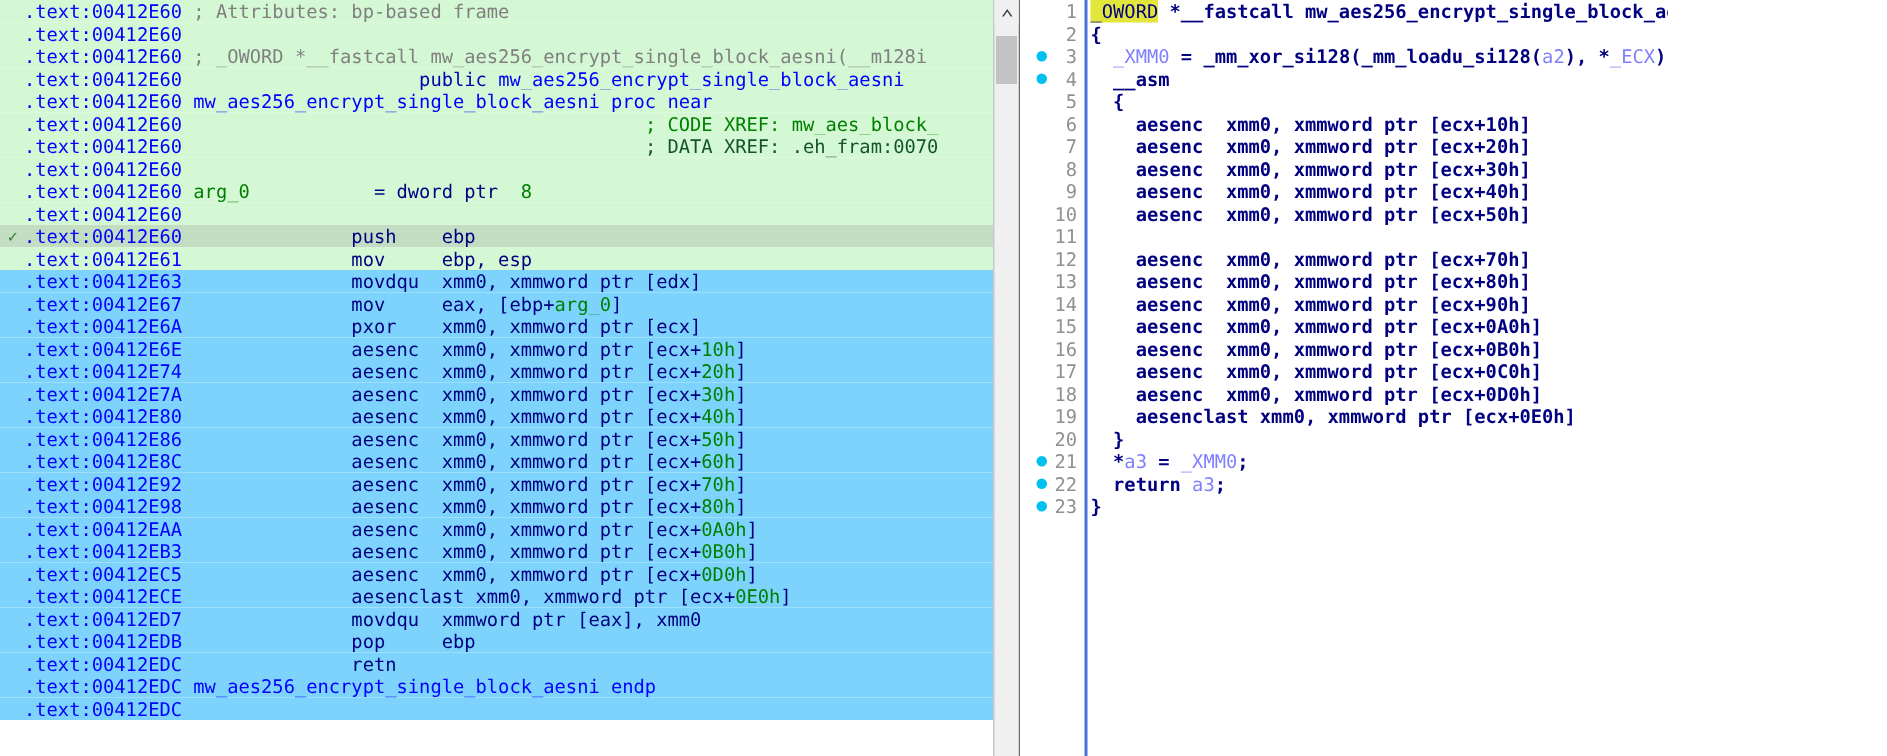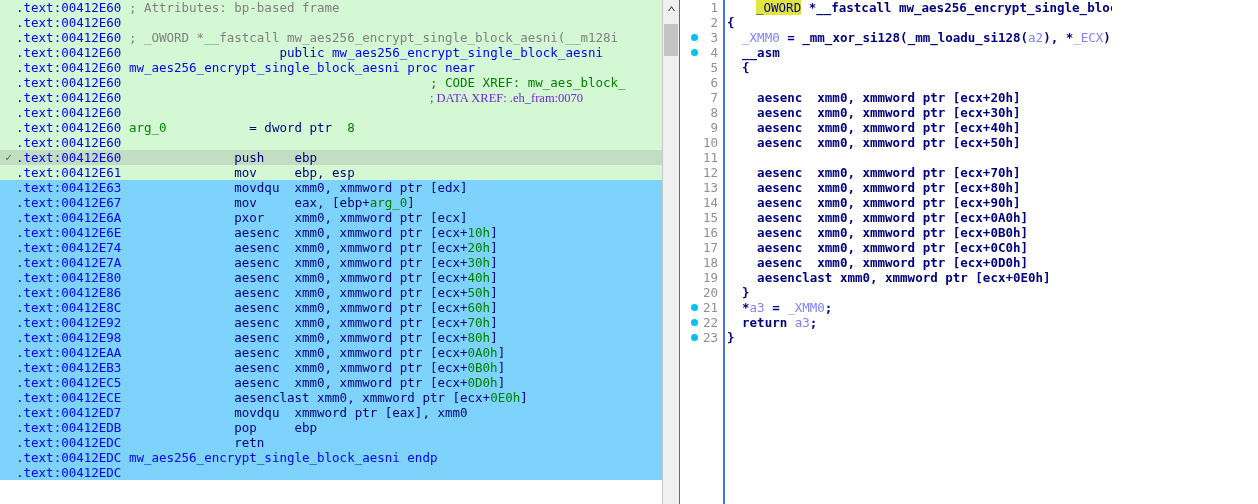--- a/index.html
+++ b/index.html
@@ -58,21 +58,21 @@
     height: 15px;
     line-height: 15px;
     color: #2f7f2f;
     font-size: 11px;
     text-align: center;
   }
 
   .addr    { color: #0000ff; }
   .cmt     { color: #808080; }
   .xcode   { color: #008000; }
-  .xdata   { color: #6d28d9; font-family: Liberation Serif, serif; }
+  .xdata   { color: #14532d; }
   .kw      { color: #0000b0; }
   .name    { color: #0000ff; }
   .num     { color: #008000; }
   .ins     { color: #000080; }
   .loc     { color: #008000; }
 
   
   .flowcol {
     position: absolute;
     left: 0; top: 0;
@@ -155,21 +155,21 @@
     top: 0;
     width: 2px;
     height: 504px;
     background: #4a6fe0;
   }
   .ptext {
     position: absolute;
     left: 42px;
     top: 0;
   }
-  .hl { background: #e2e63a; color: #000080; margin-left: 29px; }
+  .hl { background: #e2e63a; color: #000080; }
   .var { color: #8080ff; }
   .pkw { color: #000080; font-weight: bold; }
 </style>
 </head>
 <body>
 
 <div id="app">
 
   <div class="idaview">
     <div class="dis-lines" id="dis-lines">
@@ -221,21 +221,21 @@
   <div class="pane-sep"></div>
 
   <div class="pseudo">
     <div class="gutter-rule"></div>
     <div id="pseudo-lines">
         <div class="pline"><span class="lnum">1</span><span class="ptext"><span class="hl">_OWORD</span><span class="pkw"> *__fastcall mw_aes256_encrypt_single_block_aesni(__m128i *</span></span></div>
         <div class="pline"><span class="lnum">2</span><span class="ptext"><span class="pkw">{</span></span></div>
         <div class="pline"><span class="bp"></span><span class="lnum">3</span><span class="ptext"><span class="pkw">  </span><span class="var">_XMM0</span><span class="pkw"> = _mm_xor_si128(_mm_loadu_si128(</span><span class="var">a2</span><span class="pkw">), *</span><span class="var">_ECX</span><span class="pkw">);</span></span></div>
         <div class="pline"><span class="bp"></span><span class="lnum">4</span><span class="ptext"><span class="pkw">  __asm</span></span></div>
         <div class="pline"><span class="lnum">5</span><span class="ptext"><span class="pkw">  {</span></span></div>
-        <div class="pline"><span class="lnum">6</span></div>
+        <div class="pline"><span class="lnum">6</span><span class="ptext"><span class="pkw">    aesenc  xmm0, xmmword ptr [ecx+10h]</span></span></div>
         <div class="pline"><span class="lnum">7</span><span class="ptext"><span class="pkw">    aesenc  xmm0, xmmword ptr [ecx+20h]</span></span></div>
         <div class="pline"><span class="lnum">8</span><span class="ptext"><span class="pkw">    aesenc  xmm0, xmmword ptr [ecx+30h]</span></span></div>
         <div class="pline"><span class="lnum">9</span><span class="ptext"><span class="pkw">    aesenc  xmm0, xmmword ptr [ecx+40h]</span></span></div>
         <div class="pline"><span class="lnum">10</span><span class="ptext"><span class="pkw">    aesenc  xmm0, xmmword ptr [ecx+50h]</span></span></div>
         <div class="pline"><span class="lnum">11</span></div>
         <div class="pline"><span class="lnum">12</span><span class="ptext"><span class="pkw">    aesenc  xmm0, xmmword ptr [ecx+70h]</span></span></div>
         <div class="pline"><span class="lnum">13</span><span class="ptext"><span class="pkw">    aesenc  xmm0, xmmword ptr [ecx+80h]</span></span></div>
         <div class="pline"><span class="lnum">14</span><span class="ptext"><span class="pkw">    aesenc  xmm0, xmmword ptr [ecx+90h]</span></span></div>
         <div class="pline"><span class="lnum">15</span><span class="ptext"><span class="pkw">    aesenc  xmm0, xmmword ptr [ecx+0A0h]</span></span></div>
         <div class="pline"><span class="lnum">16</span><span class="ptext"><span class="pkw">    aesenc  xmm0, xmmword ptr [ecx+0B0h]</span></span></div>

